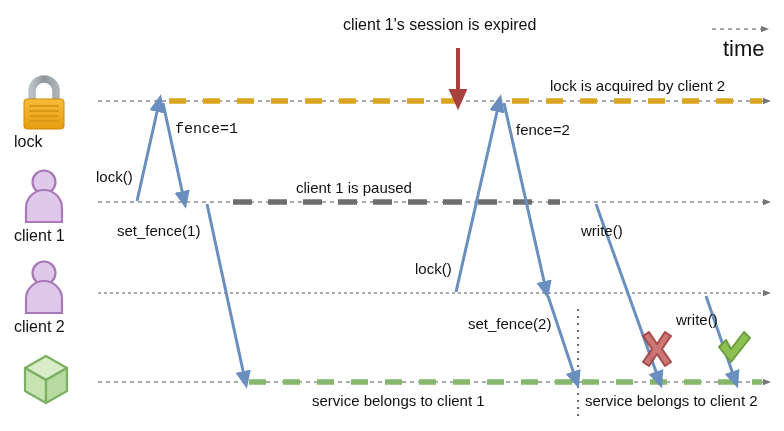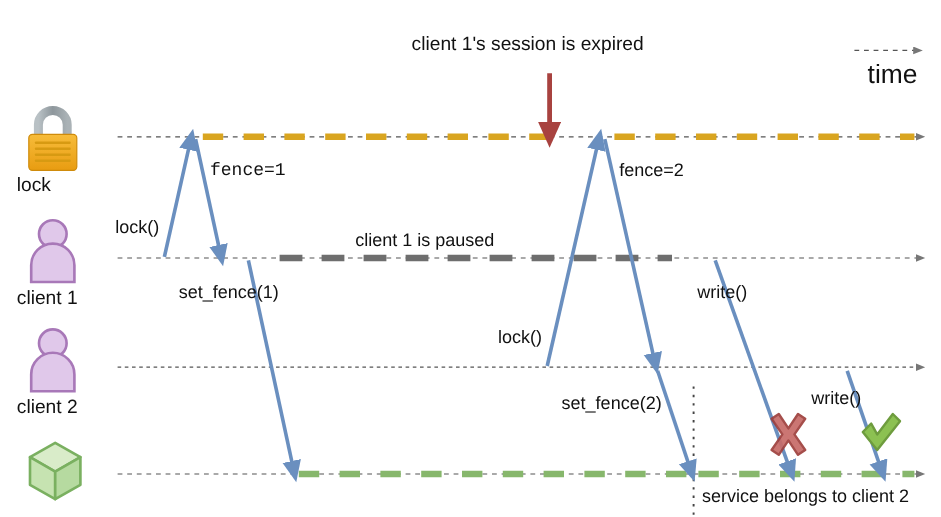--- a/index.html
+++ b/index.html
@@ -3,21 +3,21 @@
 <meta charset="utf-8">
 <style>
   html,body{margin:0;padding:0;}
   body{
     width:784px;height:431px;
     background:#ffffff;
     font-family:"Liberation Sans", sans-serif;
     overflow:hidden;
     position:relative;
   }
-  #stage{position:absolute;left:0;top:17px;width:784px;height:393px;}
+  #stage{position:absolute;left:0;top:4px;width:784px;height:393px;}
   svg#canvas{position:absolute;left:0;top:0;width:784px;height:431px;}
 
   .lbl{
     position:absolute;
     font-family:"Liberation Sans", sans-serif;
     color:#111111;
     white-space:nowrap;
     line-height:1;
   }
   .lane-name{font-size:16px;}
@@ -170,28 +170,30 @@
   </svg>
 
   <div class="lbl note" style="left:343px;top:13px;">client 1's session is expired</div>
 
   <div class="lbl timeword" style="left:723px;top:34px;">time</div>
 
   <div class="lbl lane-name" style="left:14px;top:130px;">lock</div>
   <div class="lbl lane-name" style="left:14px;top:224px;">client 1</div>
   <div class="lbl lane-name" style="left:14px;top:315px;">client 2</div>
 
+  <div class="lbl lane-state" style="left:550px;top:74px;">lock is acquired by client 2</div>
 
   <div class="lbl lane-state" style="left:296px;top:176px;">client 1 is paused</div>
 
+  <div class="lbl lane-state" style="left:312px;top:389px;">service belongs to client 1</div>
   <div class="lbl lane-state" style="left:585px;top:389px;">service belongs to client 2</div>
 
   <div class="lbl msg" style="left:96px;top:165px;">lock()</div>
   <div class="lbl msg" style="left:175px;top:118px;font-family:Liberation Mono, monospace;">fence=1</div>
-  <div class="lbl msg" style="left:117px;top:219px;margin-left:32px;">set_fence(1)</div>
+  <div class="lbl msg" style="left:117px;top:219px;">set_fence(1)</div>
 
   <div class="lbl msg" style="left:415px;top:257px;">lock()</div>
   <div class="lbl msg" style="left:516px;top:118px;">fence=2</div>
   <div class="lbl msg" style="left:468px;top:312px;">set_fence(2)</div>
 
   <div class="lbl msg" style="left:581px;top:219px;">write()</div>
   <div class="lbl msg" style="left:676px;top:308px;">write()</div>
 
 </div>
 

